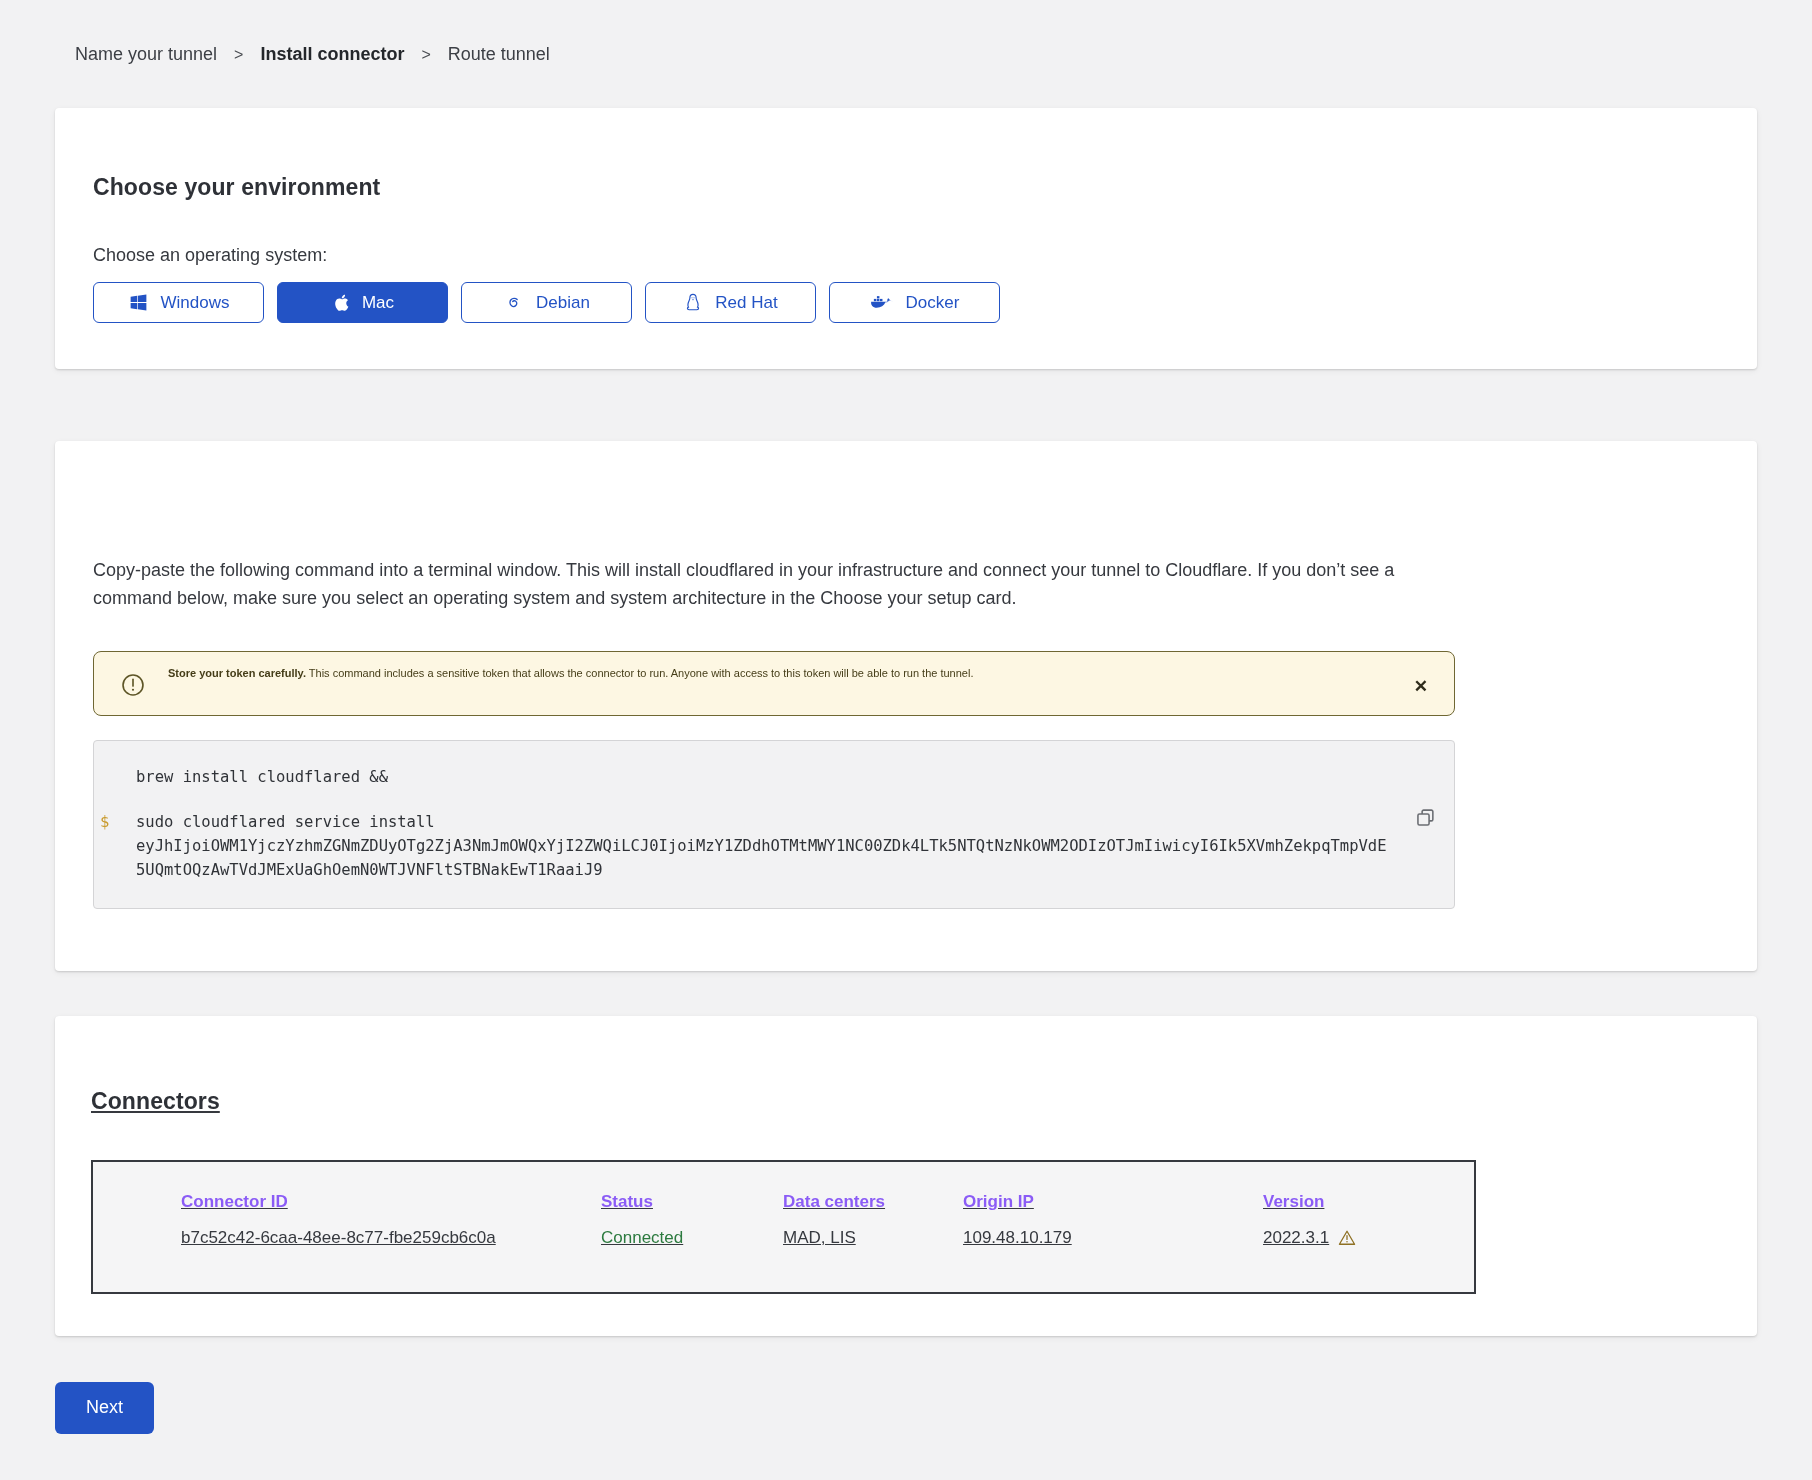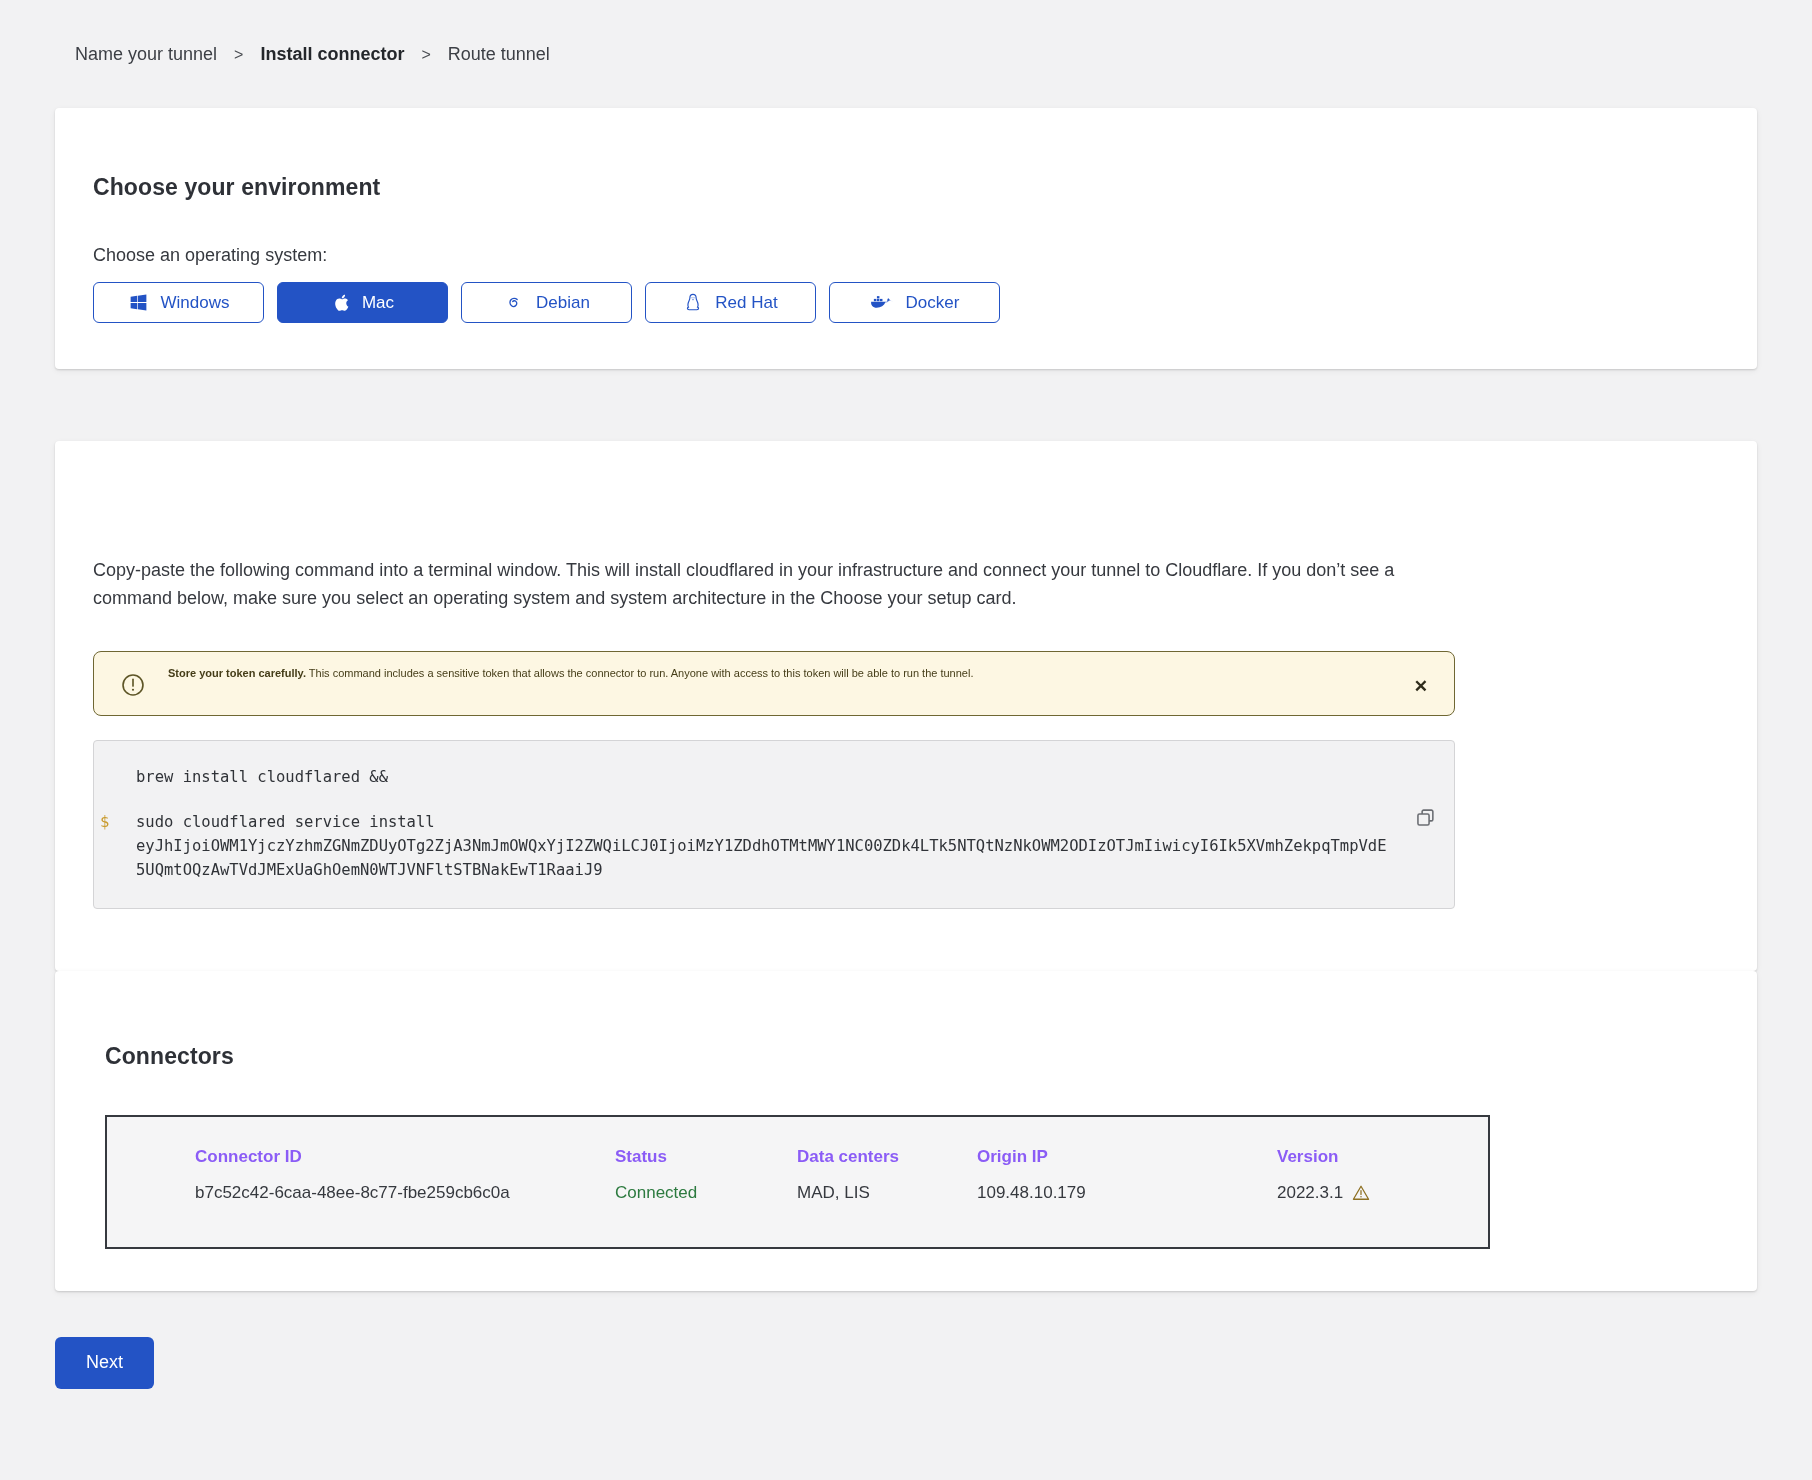--- a/index.html
+++ b/index.html
@@ -18,21 +18,21 @@
   .crumb-sep { margin: 0 17px; color: #4a4d52; font-size: 16px; }
 
   
   .card {
     background: #ffffff;
     border-radius: 4px;
     box-shadow: 0 1px 2px rgba(0,0,0,.14), 0 2px 6px rgba(0,0,0,.06);
   }
   .card-env { margin-top: 43px; padding: 66px 38px 46px; }
   .card-install { margin-top: 72px; padding: 70px 38px 62px; }
-  .card-connectors { padding: 72px 50px 42px; }
+  .card-connectors { margin-top: 45px; padding: 72px 36px 42px; text-decoration: underline; }
   .card-title { font-size: 23px; font-weight: 700; color: #2e3137; letter-spacing: .1px; }
 
   
   .os-label { margin: 44px 0 16px; font-size: 18px; color: #36393f; }
   .os-row { display: flex; gap: 13px; }
   .os-btn {
     display: flex; align-items: center; justify-content: center; gap: 12px;
     width: 171px; height: 41px;
     border: 1px solid #2353c5; border-radius: 6px;
     background: #fff; color: #2353c5;

